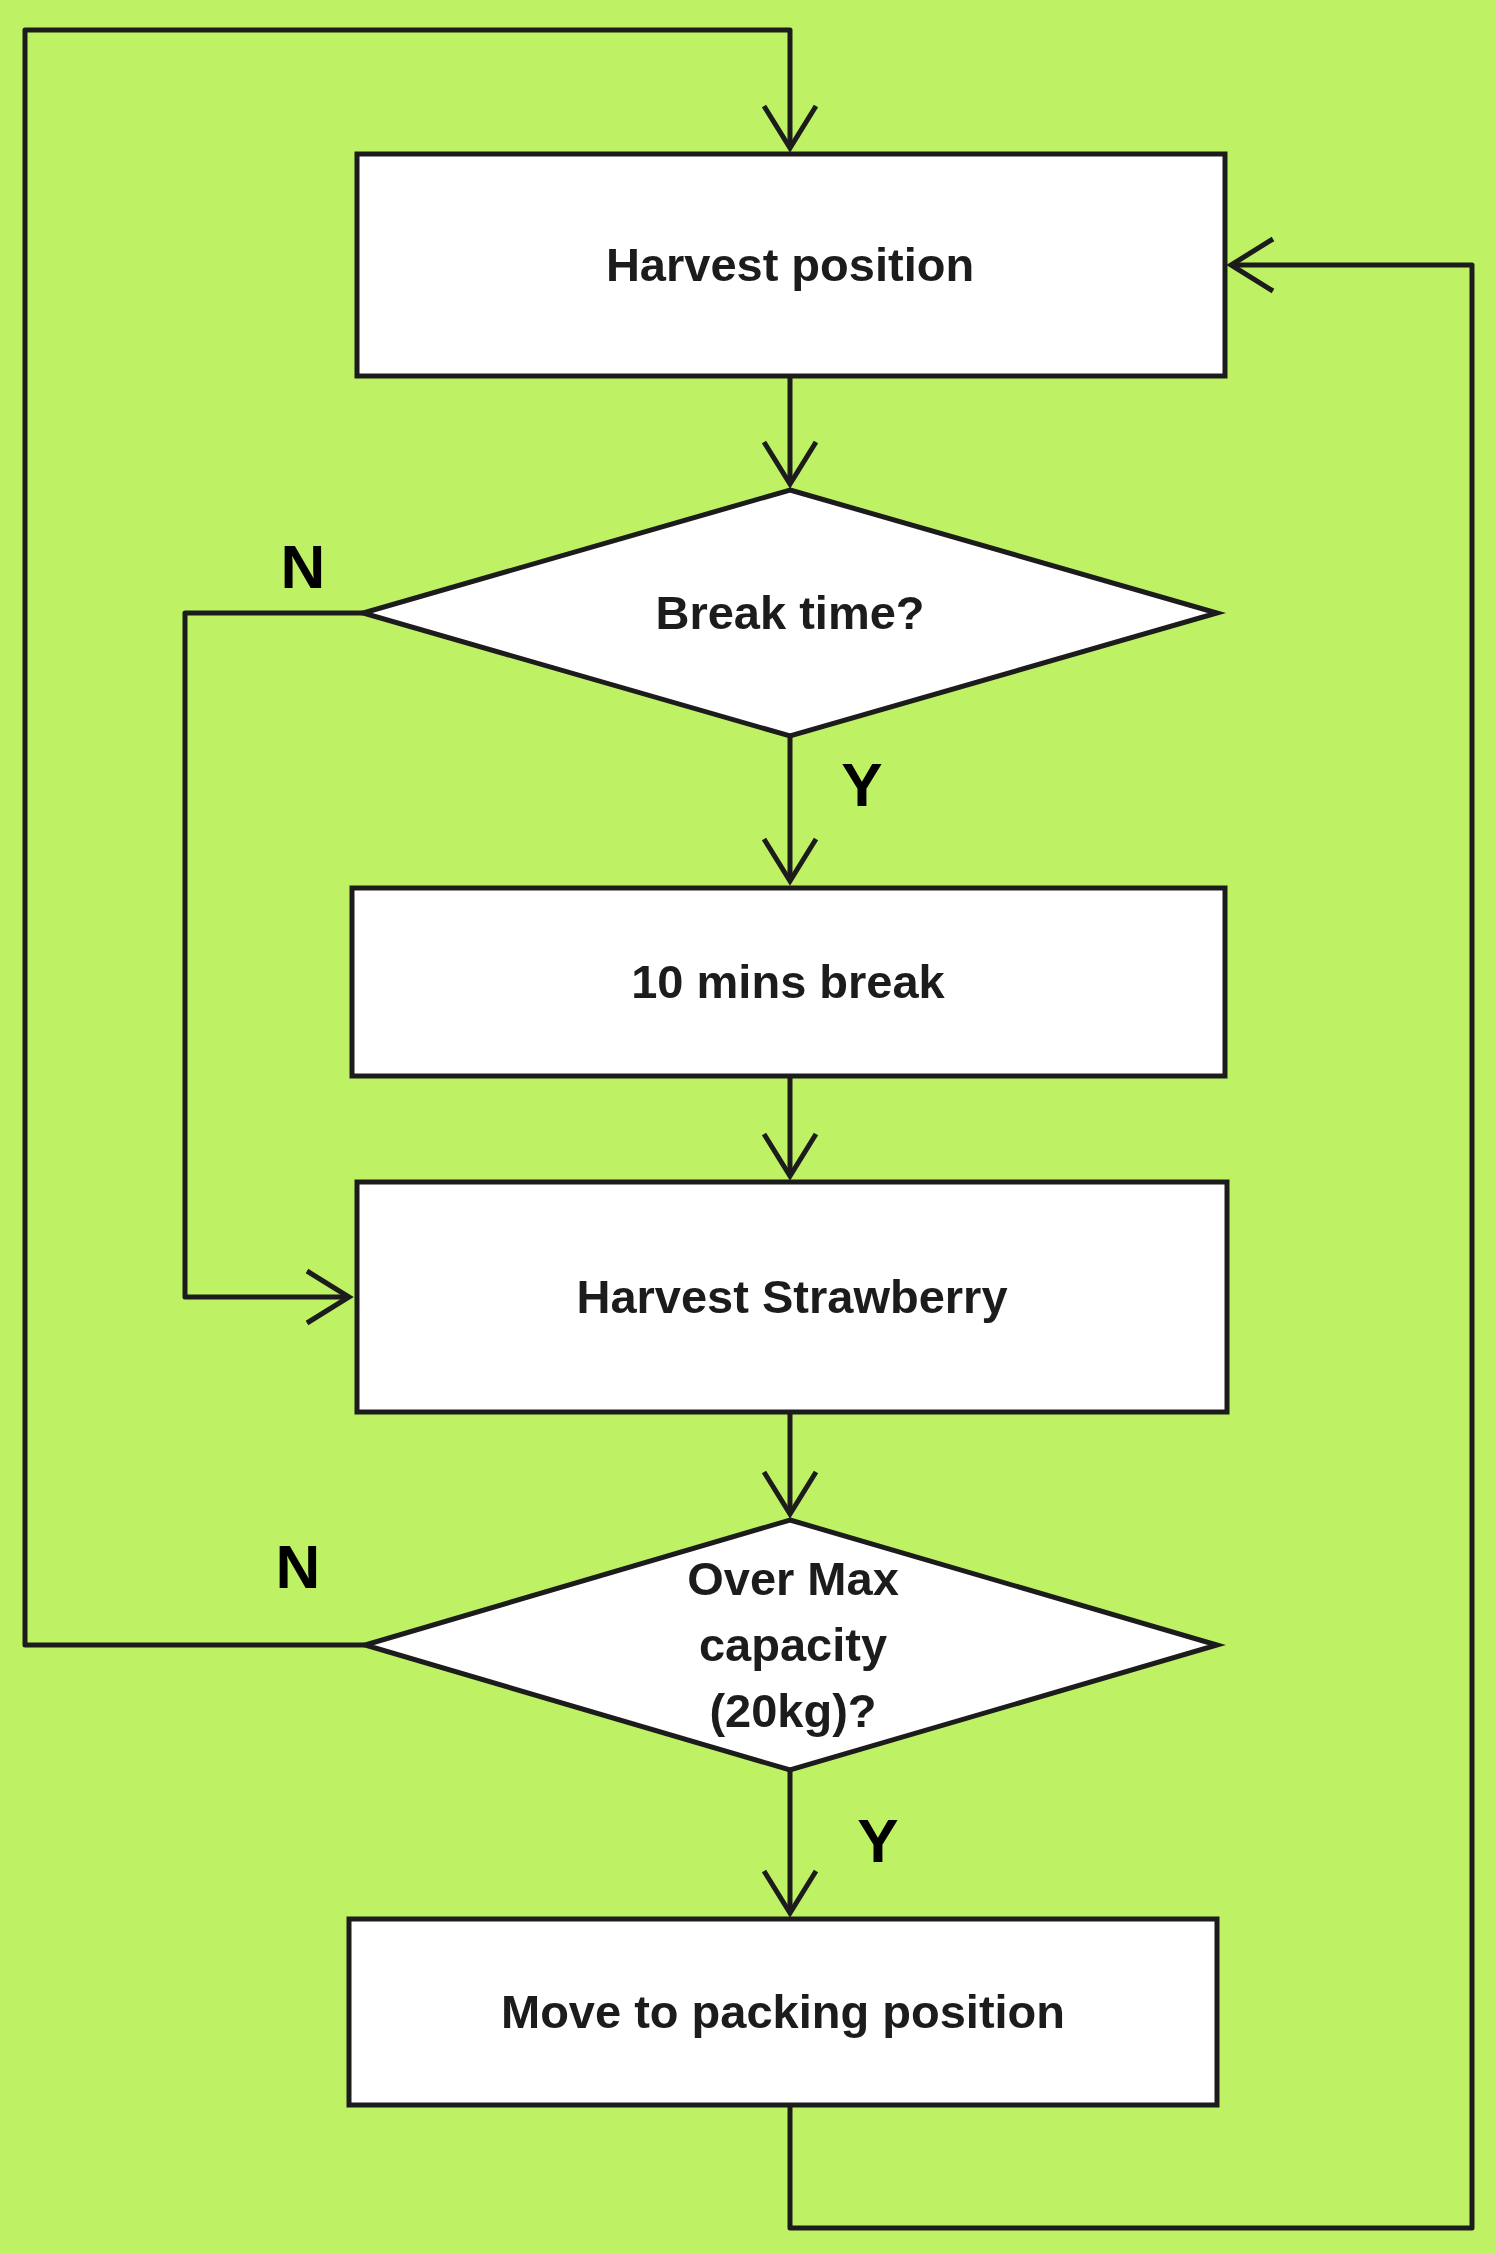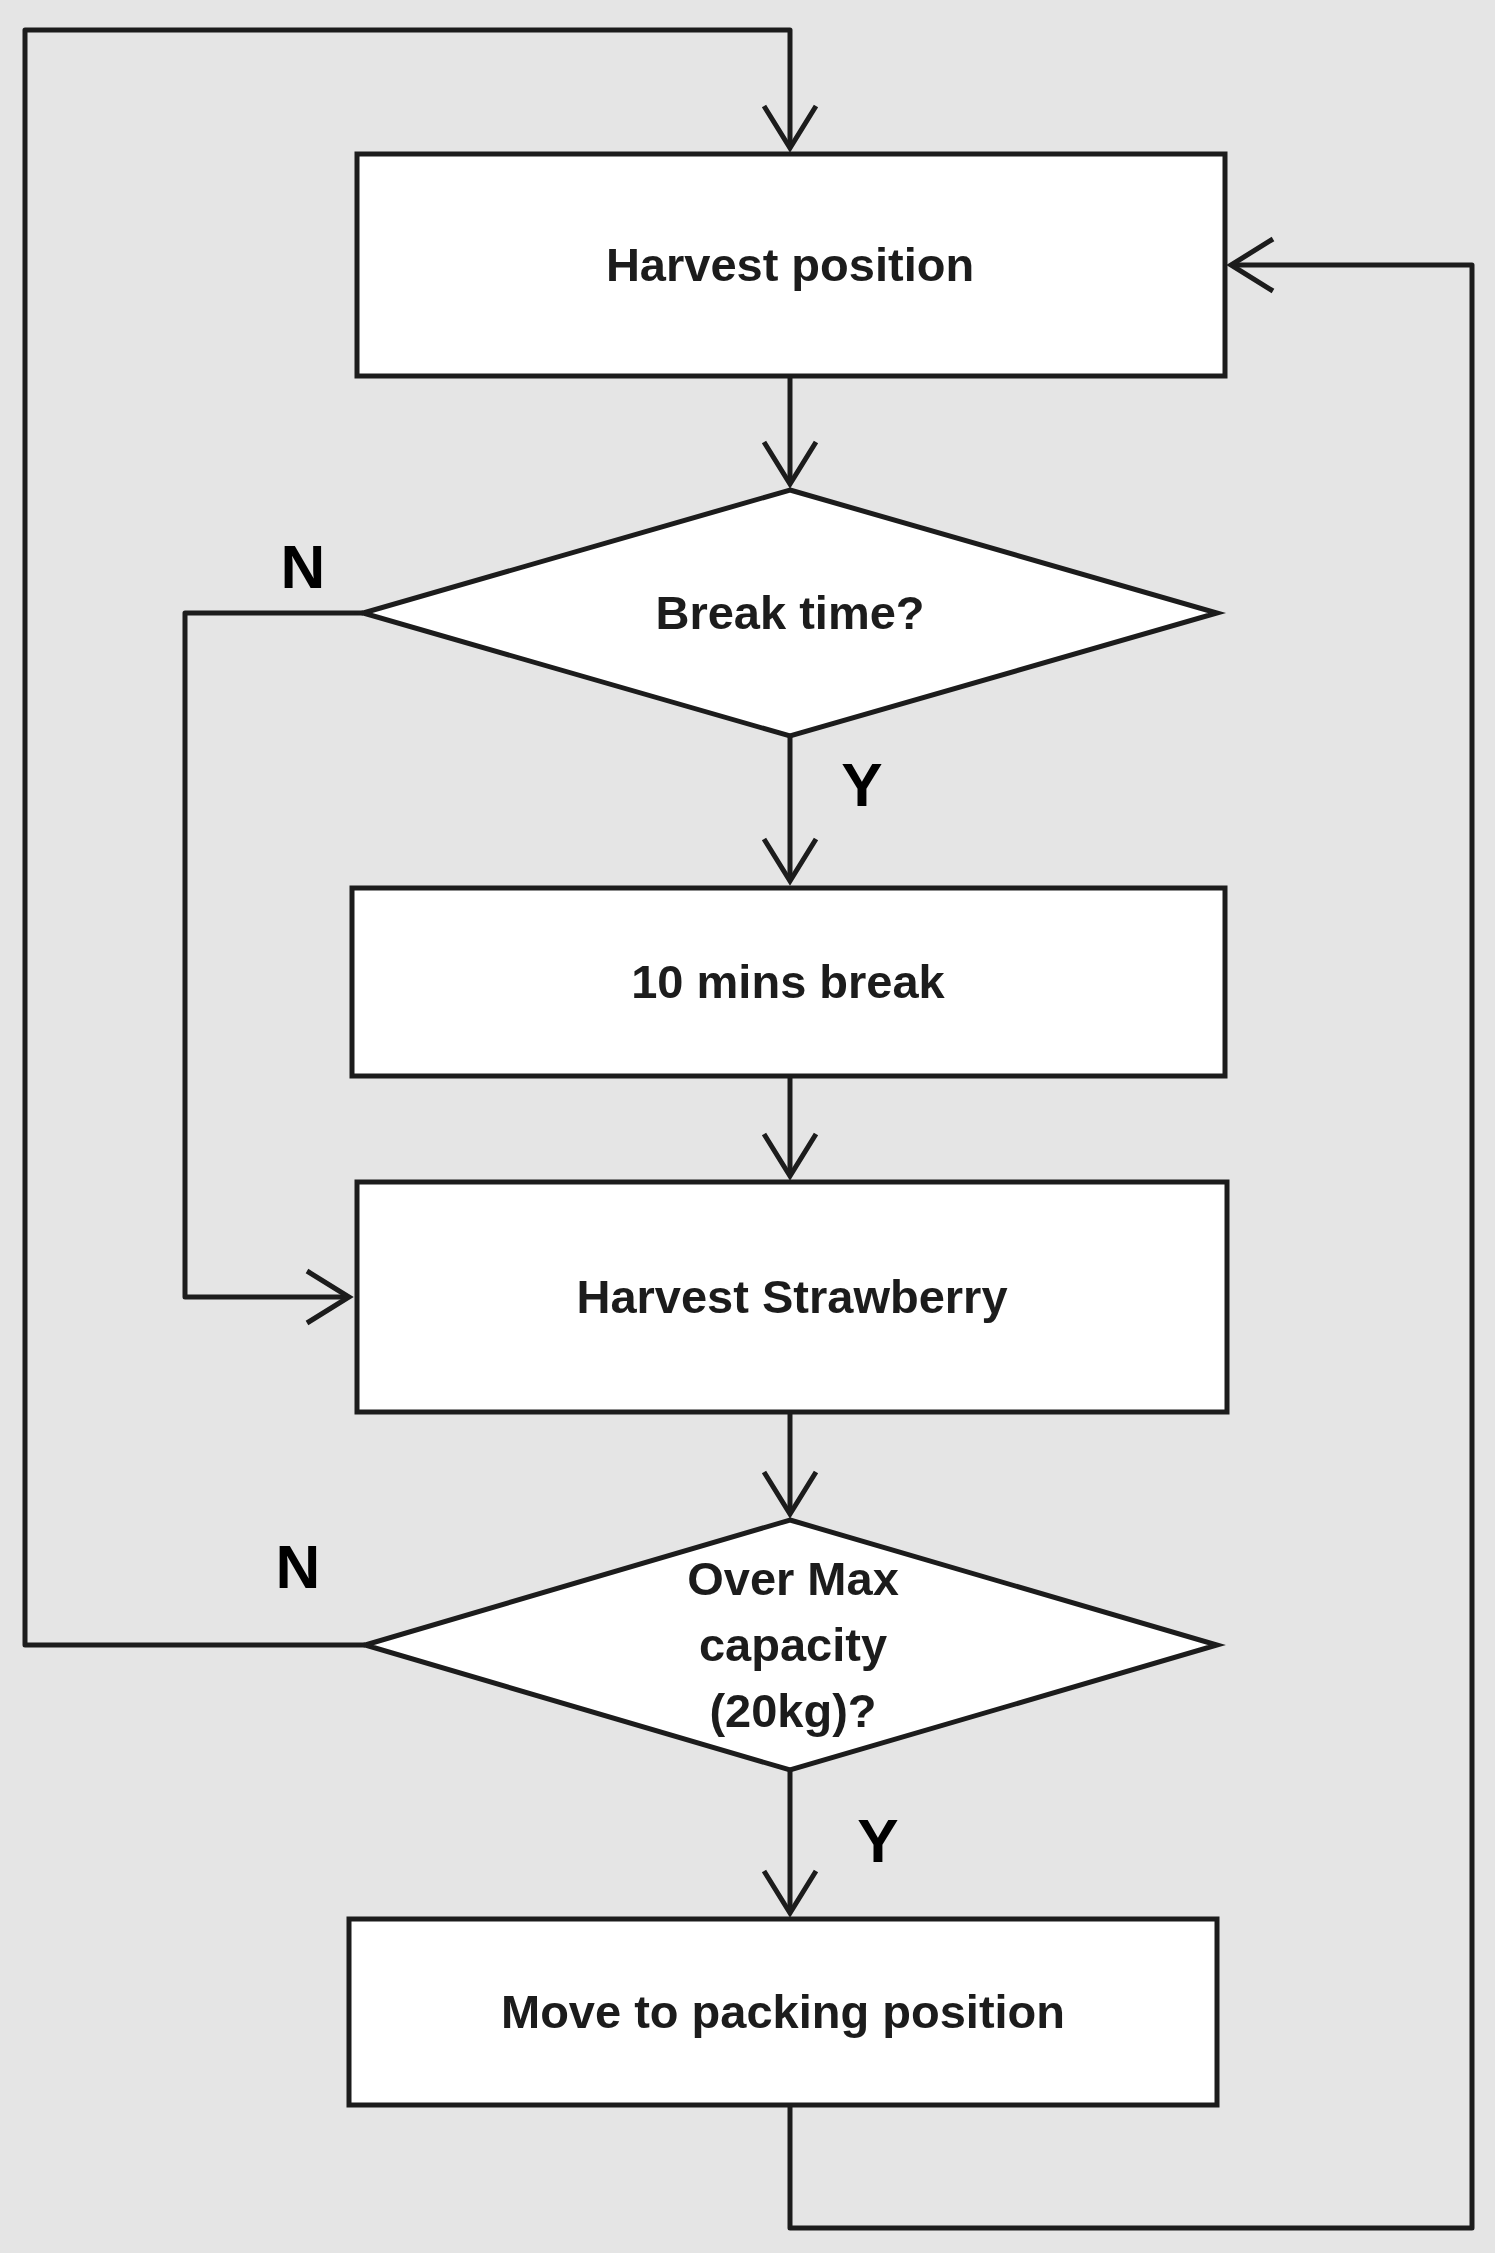--- a/index.html
+++ b/index.html
@@ -4,21 +4,21 @@
 <style>
   html, body {
     margin: 0;
     padding: 0;
     background: #ffffff;
   }
   .canvas {
     position: relative;
     width: 1495px;
     height: 2253px;
-    background: #e5e5e5;
+    background: #bef264;
     font-family: "Liberation Sans", sans-serif;
   }
   svg { display: block; }
   .edge {
     fill: none;
     stroke: #1c1c1c;
     stroke-width: 5;
     stroke-linejoin: round;
   }
   .node-shape {

